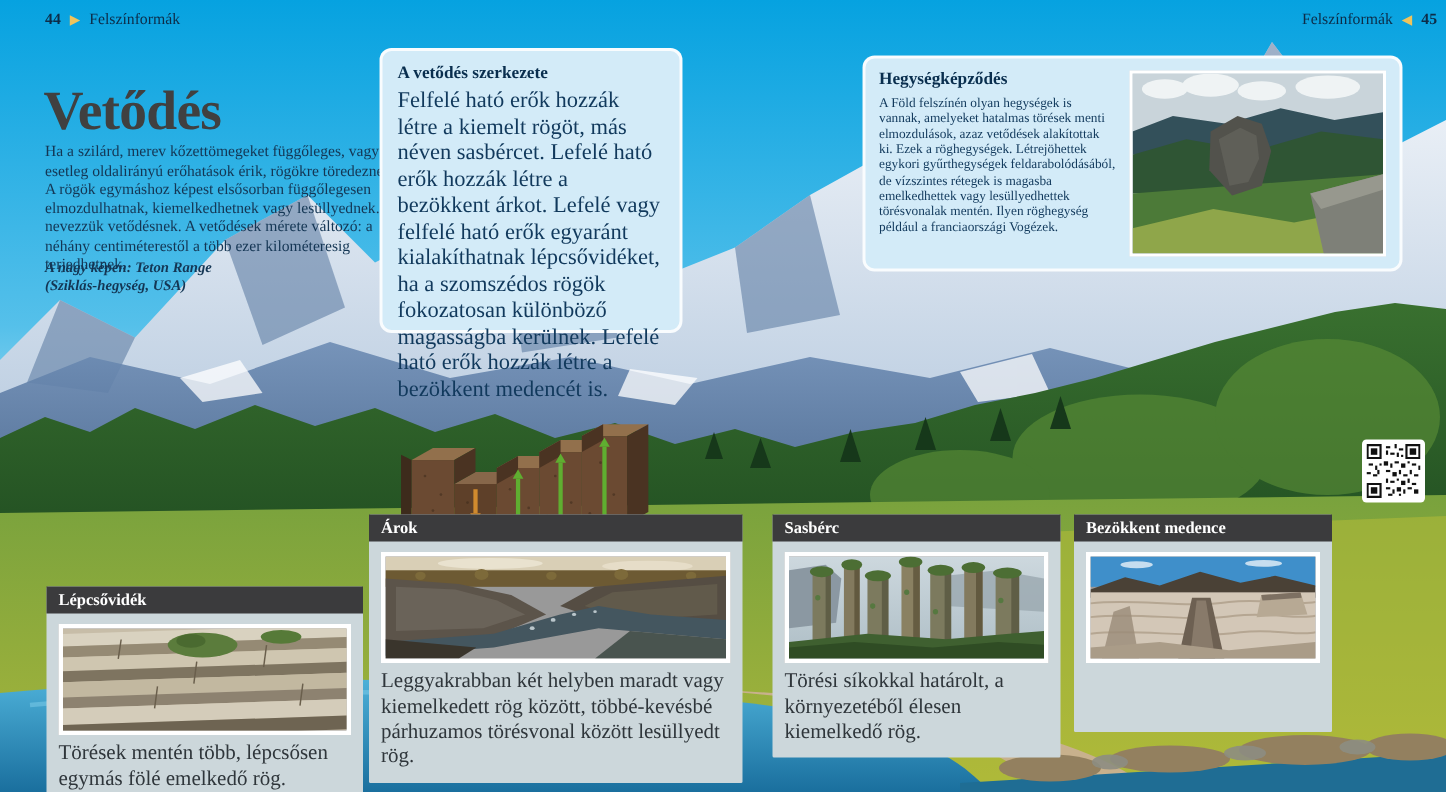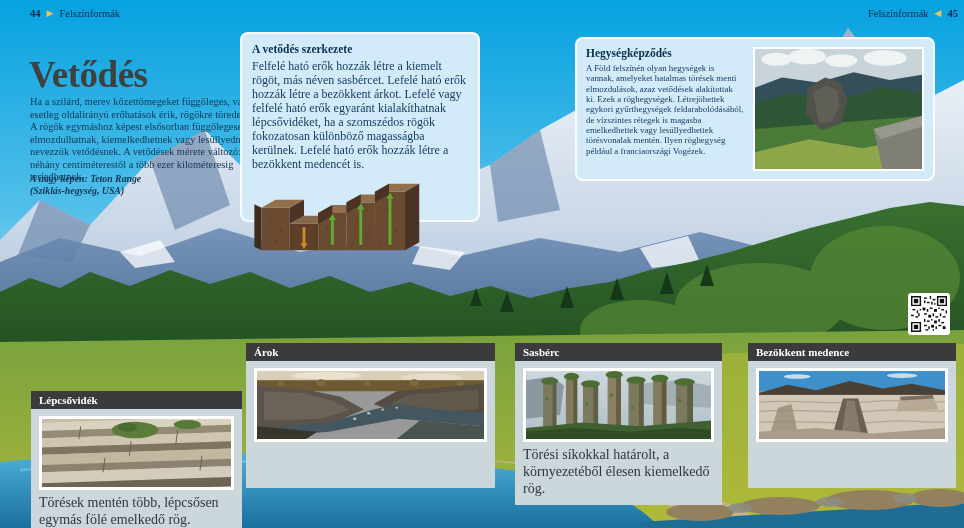--- a/index.html
+++ b/index.html
@@ -27,22 +27,22 @@
   .credit{position:absolute;left:30px;top:163px;width:220px;font-size:9.8px;
           font-style:italic;font-weight:bold;line-height:1.25;color:#143654;
           white-space:pre-line;}
 
   
   .info-box{position:absolute;background:var(--box-bg,rgba(211,235,248,0.96));
             border:2px solid rgba(255,255,255,0.85);border-radius:8px;
             box-sizing:border-box;}
   .info-box h3{margin:0 0 4px 0;font-size:11.5px;color:#092e4e;}
   .info-box p{margin:0;color:#11395c;}
-  .structure-box{left:240px;top:32px;width:240px;height:190px;padding:9px 10px 5px;}
-  .structure-box p{font-size:12px;line-height:1.17;}
+  .structure-box{left:253px;top:32px;width:202px;height:190px;padding:9px 10px 5px;}
+  .structure-box p{font-size:15px;line-height:1.17;}
   .structure-box .diagram{display:block;margin-top:3px;}
   .mountain-box{left:575px;top:37px;width:360px;height:144px;padding:8px 9px;
                 display:flex;gap:9px;}
   .mountain-box .txt{width:158px;flex:0 0 auto;}
   .mountain-box p{font-size:8.9px;line-height:1.16;}
   .mountain-box .photo{flex:1;border:2px solid #fff;overflow:hidden;background:#c9d4da;}
   .mountain-box .photo svg{display:block;width:100%;height:100%;}
 
   
   .qr{position:absolute;left:908px;top:293px;width:42px;height:42px;background:#fff;
@@ -55,22 +55,22 @@
   .card-hd{background:var(--card-header-bg,#3b3b3d);color:#fff;font-size:11px;
            font-weight:bold;padding:3px 8px;height:18px;box-sizing:border-box;
            line-height:12px;}
   .card-bd{padding:7px 8px 8px;}
   .card-photo{display:block;width:100%;height:74px;border:3px solid #fff;
               box-sizing:border-box;background:#999;}
   .card-photo svg{display:block;width:100%;height:100%;}
   .card-cap{font-size:14px;line-height:1.2;color:#2f363b;margin-top:5px;}
   .card1{left:31px;width:211px;margin-top:48px;}
   .card2{left:246px;width:249px;}
-  .card3{left:515px;width:207px;}
-  .card4{left:748px;width:208px;}
+  .card3{left:515px;width:192px;}
+  .card4{left:716px;width:172px;}
 </style>
 </head>
 <body>
 
 <div class="page">
 
   <svg class="bg" viewBox="0 0 964 528" preserveAspectRatio="none">
     <defs>
       <linearGradient id="sky" x1="0" y1="0" x2="0" y2="1">
         <stop offset="0" stop-color="#06a2e0"></stop>
@@ -365,20 +365,21 @@
           <g fill="#d8e2e6" opacity="0.8">
               <circle cx="96" cy="46" r="1.4"></circle>
               <circle cx="108" cy="42" r="1.2"></circle>
             <circle cx="84" cy="52" r="1.4"></circle>
               <circle cx="120" cy="40" r="1"></circle>
             </g>
           <path d="M0,60 L52,66 42,74 0,74 Z" fill="#3a352c"></path>
           <path d="M140,54 L195,60 L195,74 L120,74 Z" fill="#49544f"></path>
         </svg>
       </div>
+      <div class="card-cap">Leggyakrabban két helyben maradt vagy kiemelkedett rög között, többé-kevésbé párhuzamos törésvonal között lesüllyedt rög.</div>
     </div>
   </div>
 
   <div class="card card3">
     <div class="card-hd">Sasbérc</div>
     <div class="card-bd">
       <div class="card-photo">
         <svg viewBox="0 0 195 74" preserveAspectRatio="none">
           <defs>
               <linearGradient id="mist" x1="0" y1="0" x2="0" y2="1">

